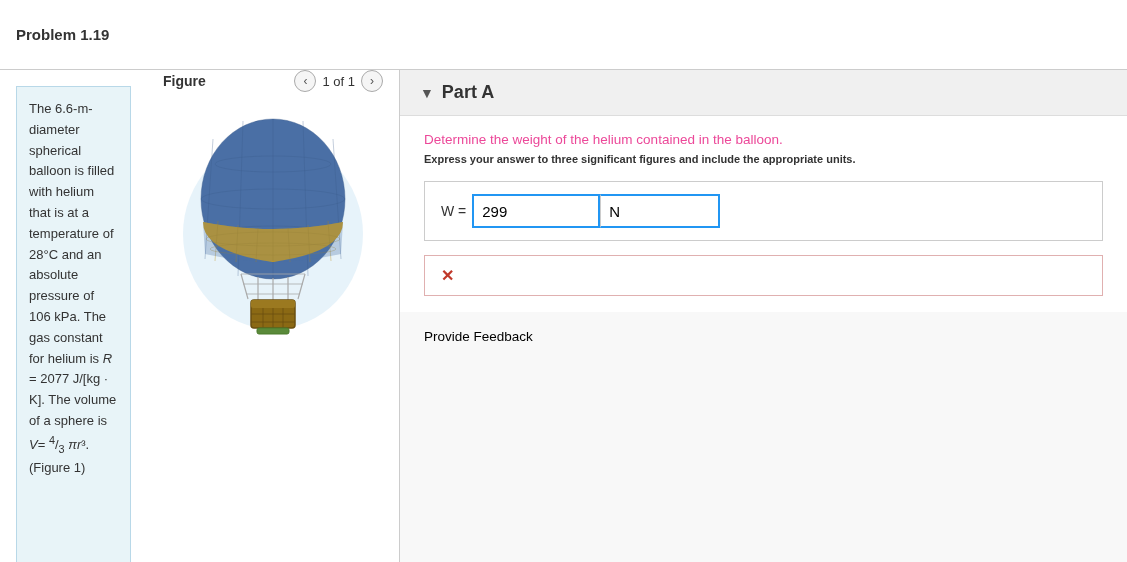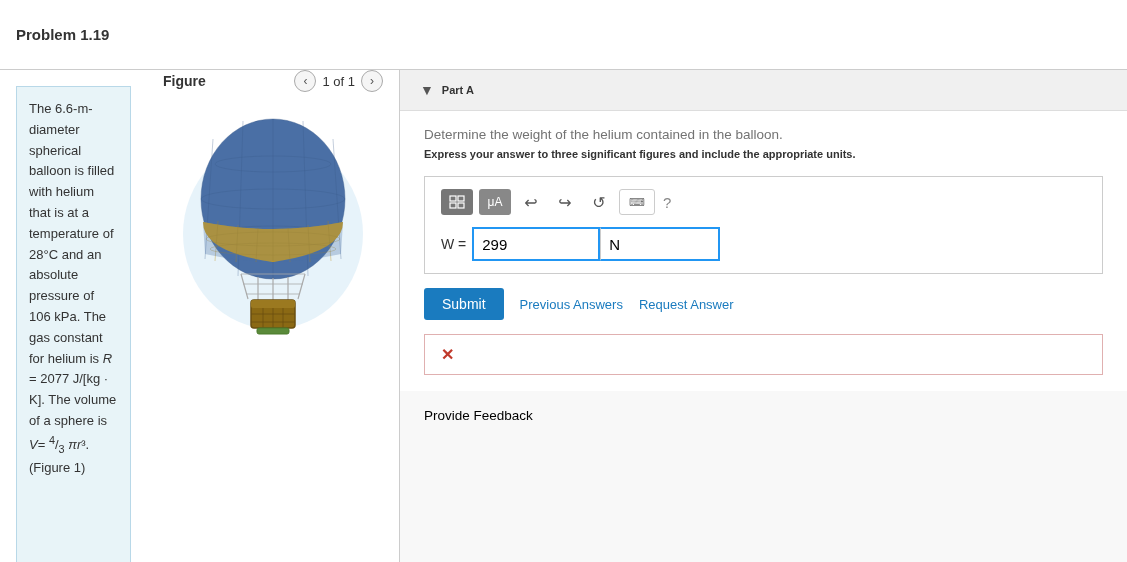--- a/index.html
+++ b/index.html
@@ -99,32 +99,32 @@
       cursor: pointer;
     }
 
     .part-arrow {
       margin-right: 8px;
       font-size: 14px;
       color: #555;
     }
 
     .part-title {
-      font-size: 11px;
+      font-size: 18px;
       font-weight: bold;
       color: #333;
     }
 
     .part-content {
       padding: 16px 24px;
       background: #fff;
     }
 
     .instruction-text {
-      color: #737373;
+      color: #ec4899;
       font-size: 13.5px;
       margin-bottom: 6px;
     }
 
     .bold-instruction {
       font-weight: bold;
       font-size: 11px;
       color: #333;
       margin-bottom: 16px;
     }
@@ -385,53 +385,28 @@
       <span class="part-arrow">▼</span>
       <span class="part-title">Part A</span>
     </div>
 
     <div class="part-content">
       <div class="instruction-text">Determine the weight of the helium contained in the balloon.</div>
       <div class="bold-instruction">Express your answer to three significant figures and include the appropriate units.</div>
 
       <div class="answer-box">
 
-        <div class="toolbar">
-          <button class="tool-btn matrix">
-            <svg width="16" height="14" viewBox="0 0 16 14">
-              <rect x="1" y="1" width="6" height="5" fill="none" stroke="white" stroke-width="1.2"></rect>
-              <rect x="9" y="1" width="6" height="5" fill="none" stroke="white" stroke-width="1.2"></rect>
-              <rect x="1" y="8" width="6" height="5" fill="none" stroke="white" stroke-width="1.2"></rect>
-              <rect x="9" y="8" width="6" height="5" fill="none" stroke="white" stroke-width="1.2"></rect>
-            </svg>
-          </button>
-          <button class="tool-btn mu">
-            <span>μΑ</span>
-          </button>
-          <button class="tool-icon-btn">↩</button>
-          <button class="tool-icon-btn">↪</button>
-          <button class="tool-icon-btn">↺</button>
-          <button class="kbd-btn">
-            <span>⌨</span>
-          </button>
-          <span class="question-mark">?</span>
-        </div>
 
         <div class="input-row">
           <span class="input-label">W =</span>
           <input type="text" class="answer-input" value="299" style="">
           <input type="text" class="unit-input" value="N" style="">
         </div>
       </div>
 
-      <div class="actions-row">
-        <button class="submit-btn">Submit</button>
-        <a class="link-btn">Previous Answers</a>
-        <a class="link-btn">Request Answer</a>
-      </div>
 
       <div class="error-box">
         <span class="error-icon">✕</span>
       </div>
     </div>
 
     <div class="provide-feedback">
       <button class="feedback-link">Provide Feedback</button>
     </div>
   </div>

